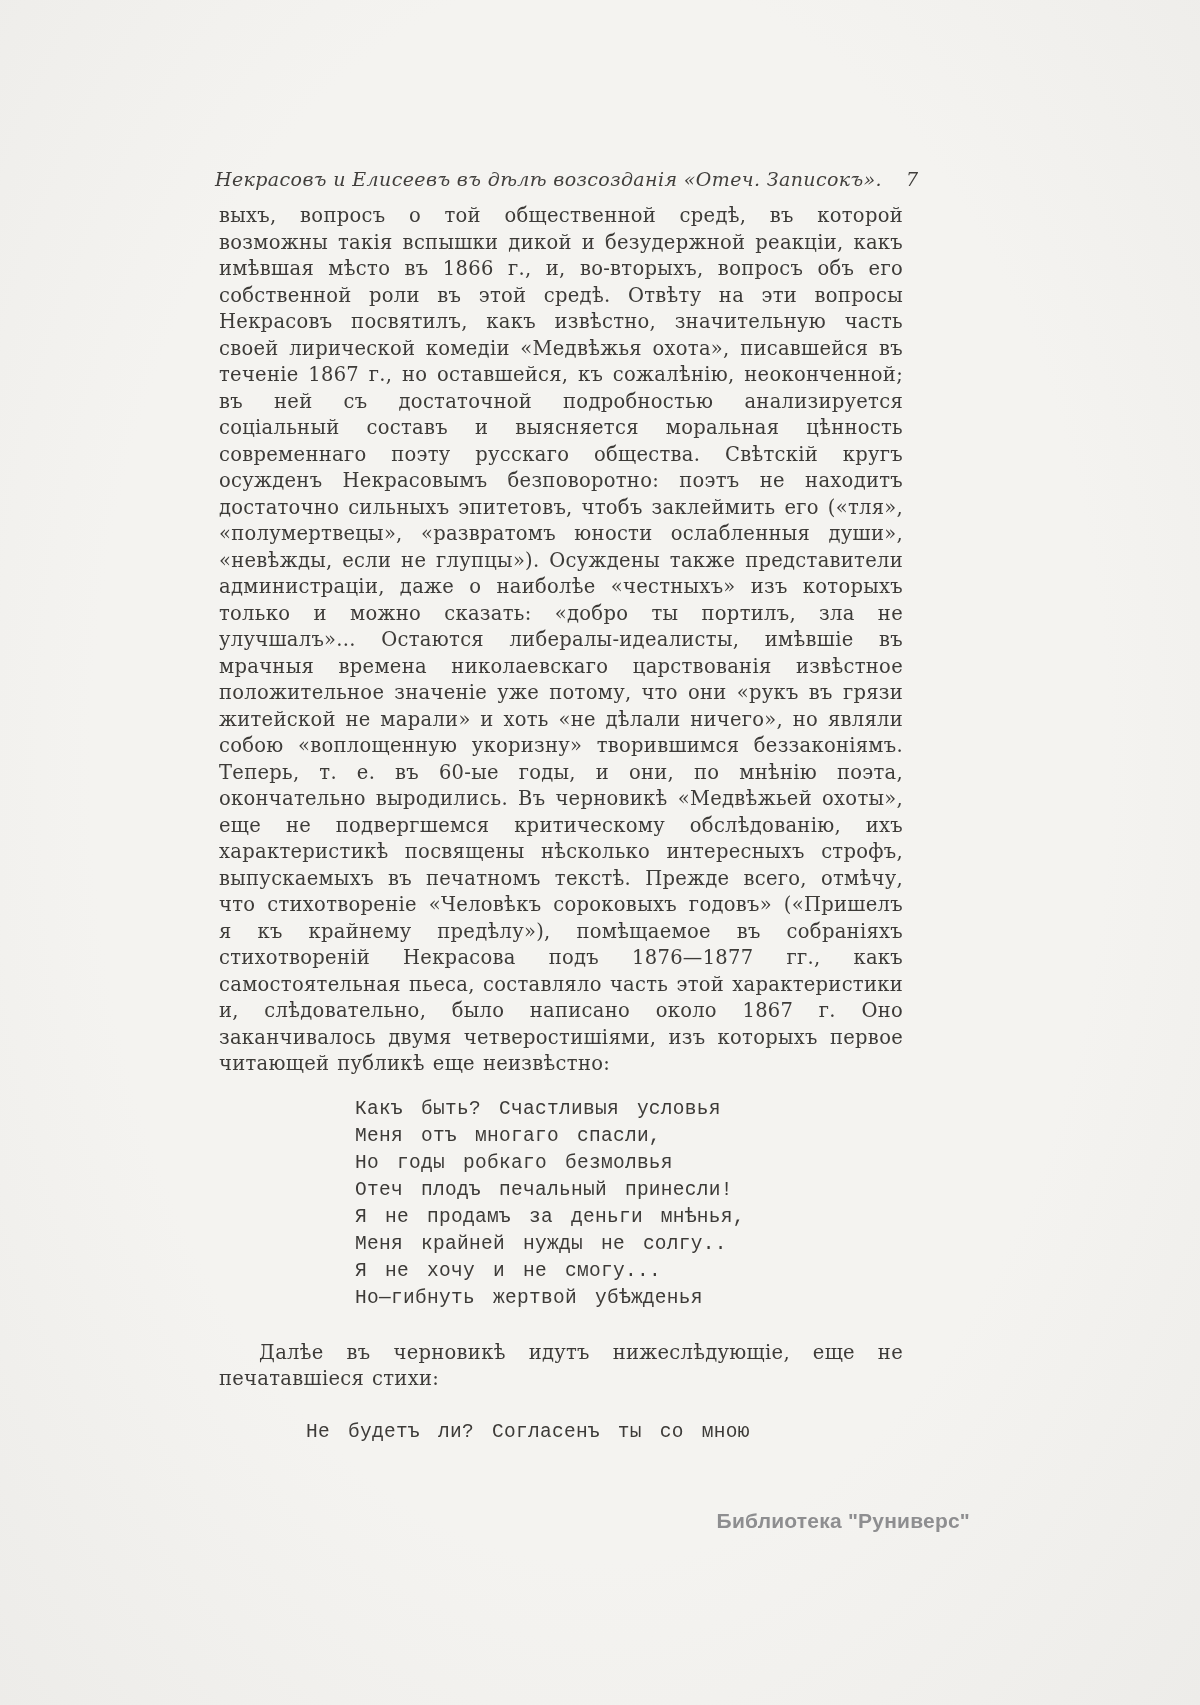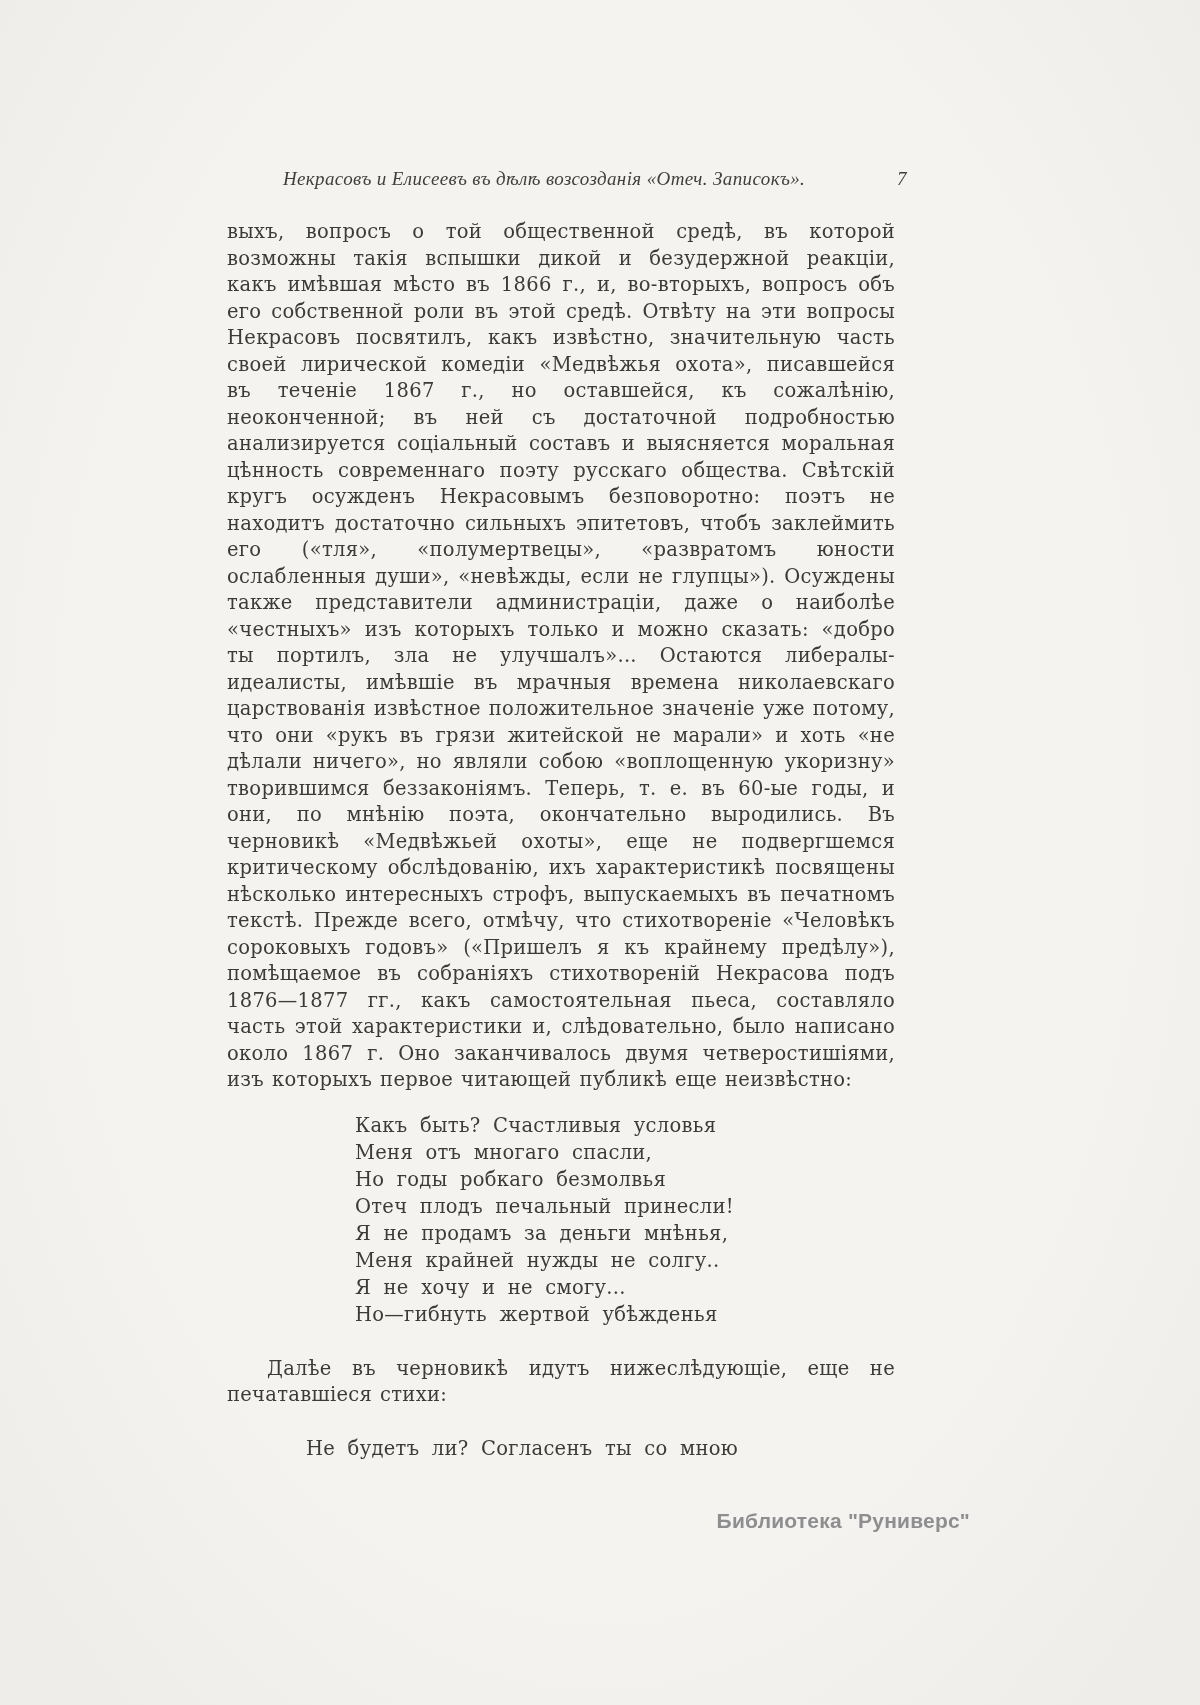--- a/index.html
+++ b/index.html
@@ -23,54 +23,54 @@
     left: 215px;
     top: 168px;
     width: 692px;
   }
   .running-header {
     display: flex;
     align-items: flex-start;
     font-style: italic;
     font-size: 19px;
     letter-spacing: 0.02em;
-    margin-bottom: 29px;
+    margin-bottom: 13px;
     color: #413f3c;
-    font-family: Liberation Serif, serif;
   }
   .running-header .header-title {
     flex: 1;
     text-align: center;
     white-space: nowrap;
   }
   .running-header .page-number {
     font-style: italic;
     margin-left: 24px;
   }
   p.body {
-    margin: 12px;
+    margin: 4px;
     font-size: 19.5px;
     line-height: 26.5px;
     text-align: justify;
     word-spacing: 1.5px;
     letter-spacing: 0.015em;
   }
   p.para1 {
     margin-bottom: 16px;
   }
   p.para2 {
     text-indent: 40px;
     margin-top: 26px;
     margin-bottom: 26px;
   }
   .poem {
     font-size: 19.5px;
     line-height: 27px;
     letter-spacing: 0.015em;
     word-spacing: 6px;
+    font-family: Liberation Mono, monospace;
   }
   .poem1 {
     margin-left: 140px;
     margin-top: 18px;
     margin-bottom: 28px;
   }
   .poem2 {
     margin-left: 91px;
     margin-top: 24px;
   }

